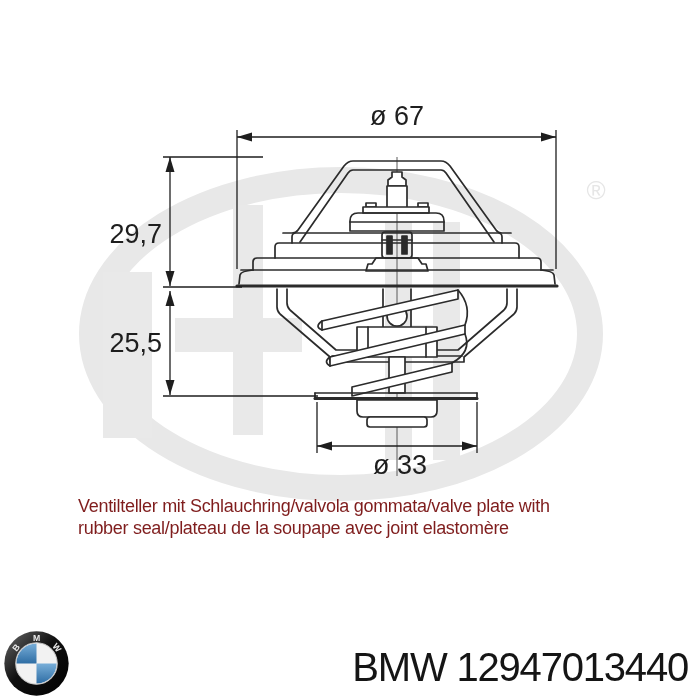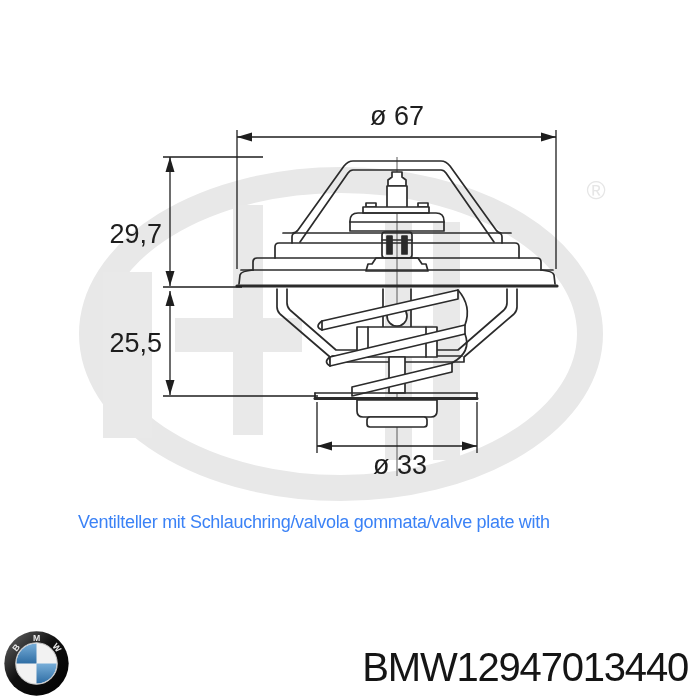--- a/index.html
+++ b/index.html
@@ -4,29 +4,29 @@
 <style>
   html,body{margin:0;padding:0;}
   body{
     width:700px;height:700px;position:relative;background:#ffffff;
     font-family:"Liberation Sans",sans-serif;overflow:hidden;
   }
   #stage{position:absolute;inset:0;width:700px;height:700px;}
   svg{display:block;}
   .drawing-svg{position:absolute;left:0;top:0;}
   .caption{
-    position:absolute;left:78px;top:512px;width:570px;
+    position:absolute;left:78px;top:496px;width:570px;
     font-size:18px;line-height:21.5px;letter-spacing:-0.3px;
-    color:#3b82f6;font-weight:400;
+    color:#7f1d1d;font-weight:400;
   }
   .footer-text{
     position:absolute;right:12px;top:645px;
     font-size:40px;letter-spacing:-1.2px;color:#151515;white-space:nowrap;
   }
-  .footer-text .brand{margin-right:0;}
+  .footer-text .brand{margin-right:10px;}
   .bmw-logo{position:absolute;left:3px;top:630px;width:67px;height:67px;}
 </style>
 </head>
 <body>
 
 <div id="stage">
 
   <svg class="drawing-svg" width="700" height="700" viewBox="0 0 700 700">
 
     <g>
@@ -142,20 +142,21 @@
     <g font-family="Liberation Sans, sans-serif" font-size="27" fill="#1e1e1e">
       <text x="397" y="125" text-anchor="middle">ø 67</text>
       <text x="162" y="243" text-anchor="end">29,7</text>
       <text x="162" y="352" text-anchor="end">25,5</text>
       <text x="400" y="474" text-anchor="middle">ø 33</text>
     </g>
   </svg>
 
   <div class="caption">
     <div>Ventilteller mit Schlauchring/valvola gommata/valve plate with</div>
+    <div>rubber seal/plateau de la soupape avec joint elastomère</div>
   </div>
 
   <svg class="bmw-logo" viewBox="0 0 100 100">
     <defs>
       <linearGradient id="ringG" x1="0" y1="0" x2="1" y2="1">
         <stop offset="0" stop-color="#6a6a6a"></stop>
         <stop offset="0.45" stop-color="#101010"></stop>
         <stop offset="1" stop-color="#000000"></stop>
       </linearGradient>
       <linearGradient id="blueG" x1="0" y1="0" x2="0" y2="1">

